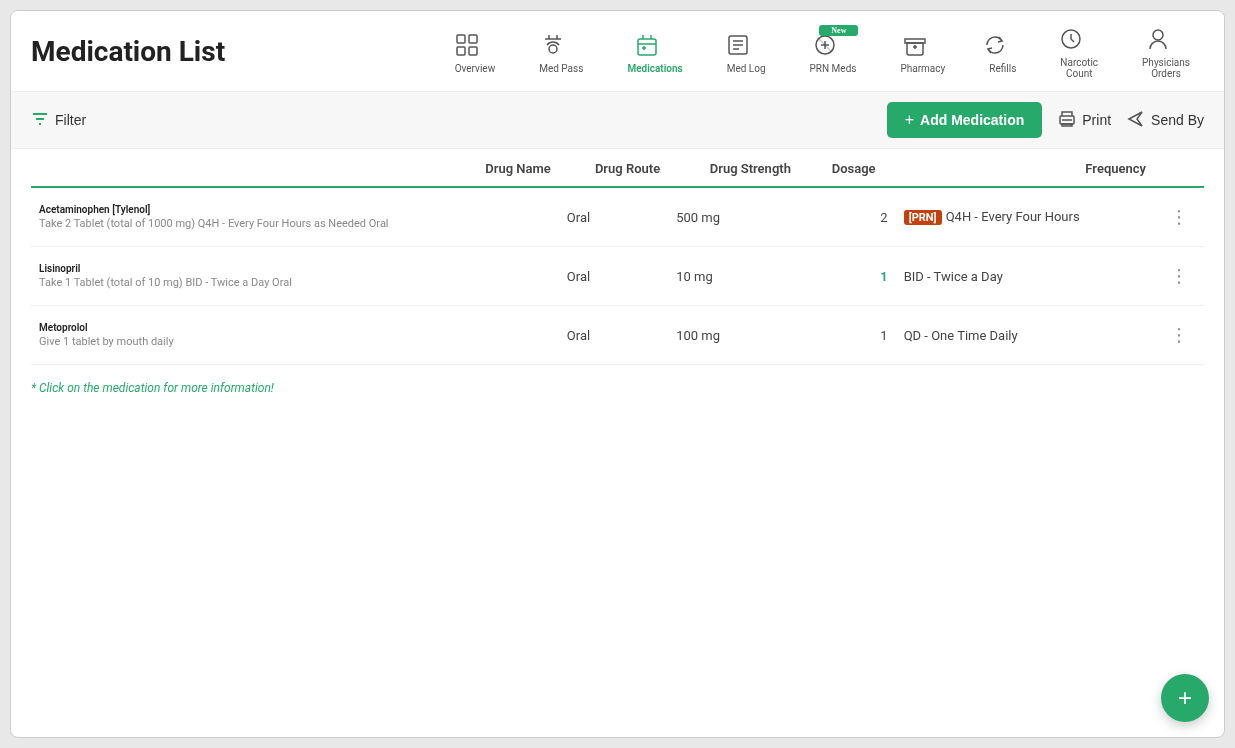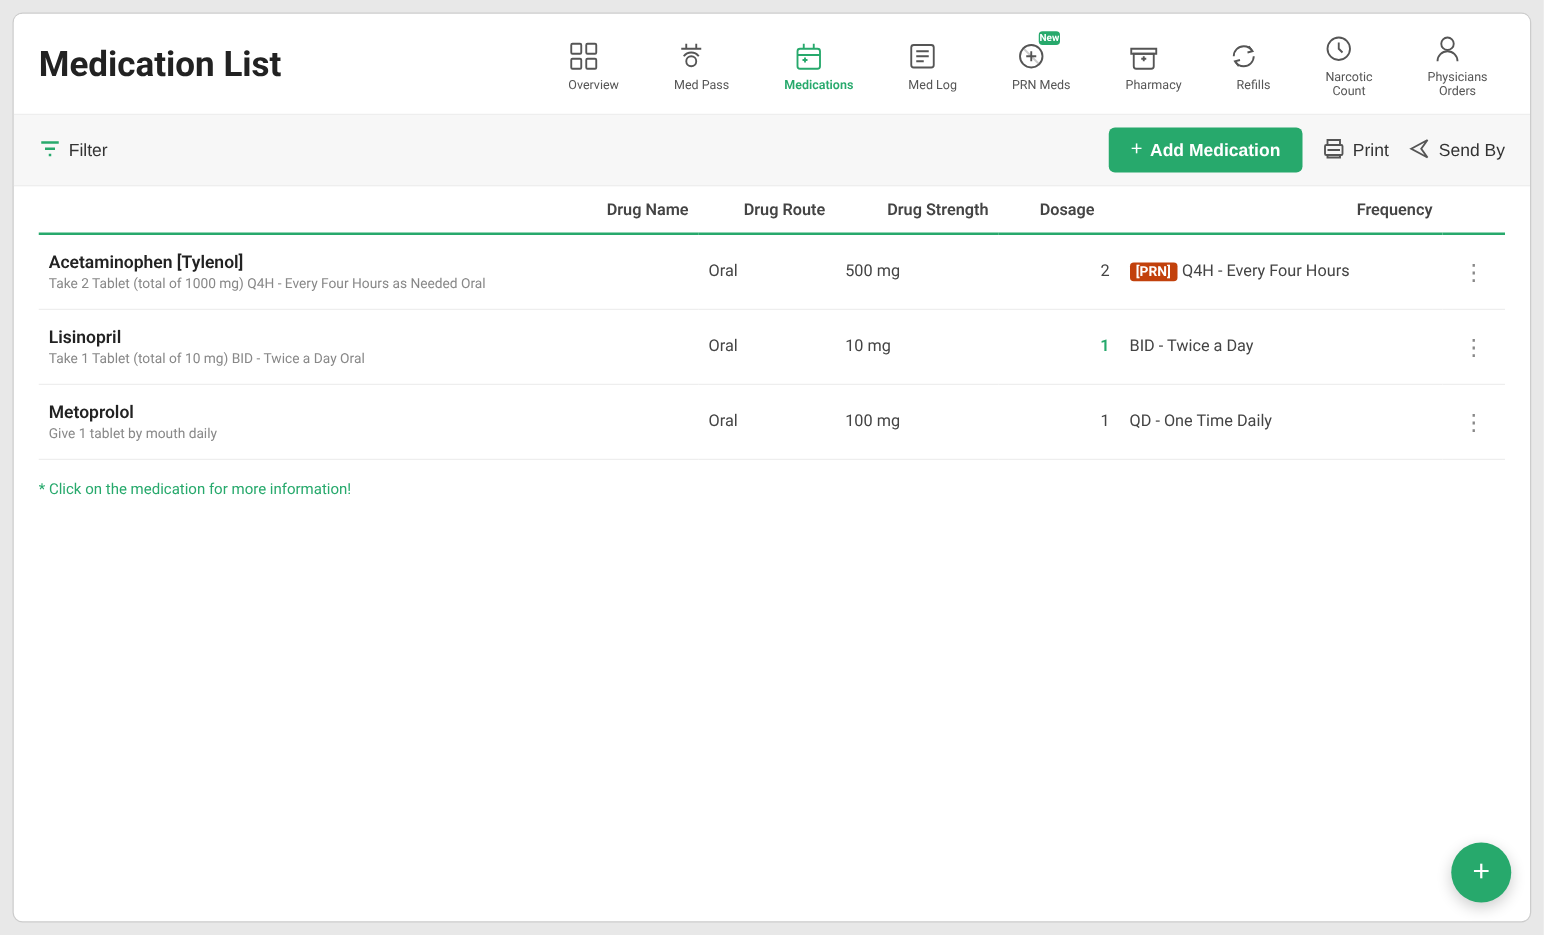--- a/index.html
+++ b/index.html
@@ -64,27 +64,28 @@
       font-size: 10px;
       color: #555;
       margin-top: 2px;
       text-align: center;
       white-space: nowrap;
       padding-left: 16px;
     }
     .new-badge {
       position: absolute;
       top: 8px;
-      right: 22px;
+      right: 12px;
       background: #27a96c;
       color: white;
       font-size: 8px;
-      padding: 1px 1px;
+      padding: 1px 12px;
       border-radius: 3px;
       font-weight: 700;
+      font-family: Liberation Serif, serif;
     }
     
     .toolbar {
       display: flex;
       align-items: center;
       justify-content: space-between;
       padding: 10px 20px;
       background: #f7f7f7;
       border-bottom: 1px solid #eee;
     }
@@ -149,21 +150,21 @@
       color: #444;
     }
     .med-table thead th.dosage-col { text-align: right; padding-right: 20px; }
     .med-table tbody tr {
       border-bottom: 1px solid #eee;
     }
     .drug-name-cell {
       padding: 14px 8px;
     }
     .drug-name {
-      font-size: 14px;
+      font-size: 10px;
       font-weight: 600;
       color: #222;
     }
     .drug-desc {
       font-size: 11px;
       color: #888;
       margin-top: 2px;
     }
     .med-table td {
       padding: 14px 8px;
@@ -188,20 +189,21 @@
       border: none;
       cursor: pointer;
       font-size: 18px;
       color: #888;
       padding: 4px 8px;
     }
     .info-note {
       margin-top: 16px;
       font-size: 12px;
       color: #27a96c;
+      font-style: italic;
     }
     
     .fab {
       position: fixed;
       bottom: 26px;
       right: 26px;
       width: 48px;
       height: 48px;
       background: #27a96c;
       color: white;

